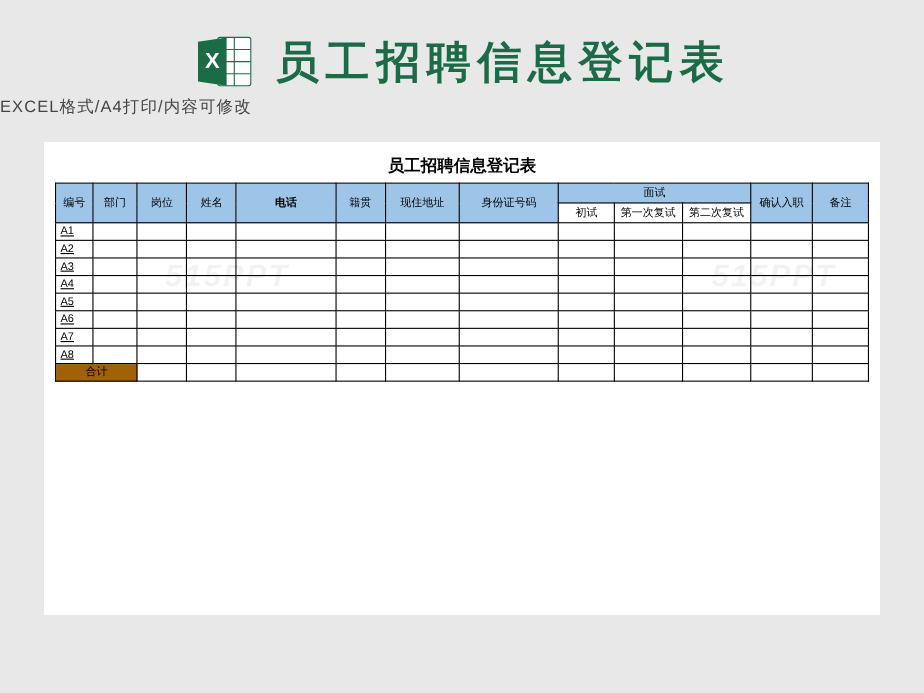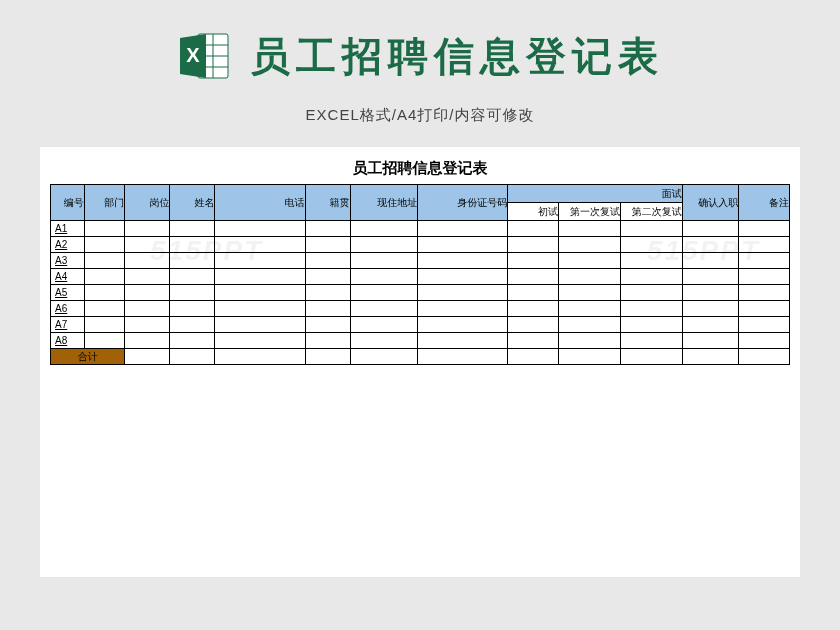--- a/index.html
+++ b/index.html
@@ -23,24 +23,24 @@
     height: 56px;
     position: relative;
   }
   .page-title {
     font-size: 40px;
     font-weight: 700;
     color: #1b6b47;
     letter-spacing: 6px;
   }
   .subtitle {
-    text-align: center;
+    text-align: left;
     font-size: 15px;
     color: #444;
-    margin-top: 22px;
+    margin-top: 4px;
     letter-spacing: 1px;
   }
   .sheet {
     background: #fff;
     margin: 22px 40px 0 40px;
     height: 430px;
     padding: 12px 10px;
     position: relative;
   }
   .sheet-title {
@@ -61,31 +61,30 @@
     height: 15px;
     text-align: center;
     vertical-align: middle;
     line-height: 15px;
   }
   th {
     background: #9ec5e8;
     font-weight: 400;
     height: 17px;
     line-height: 17px;
-    text-align: right;
   }
   th.sub {
     background: #fff;
     font-weight: 400;
   }
   .col-id { width: 30px; }
   .col-dept { width: 36px; }
   .col-pos { width: 40px; }
   .col-name { width: 40px; }
-  .col-phone { width: 80px; }
+  .col-phone { width: 80px; font-weight: bold; }
   .col-origin { width: 40px; margin-top: 21px; }
   .col-addr { width: 60px; }
   .col-idnum { width: 80px; }
   .col-iv1 { width: 45px; }
   .col-iv2 { width: 55px; }
   .col-iv3 { width: 55px; }
   .col-confirm { width: 50px; }
   .col-note { width: 45px; }
   .row-label {
     text-align: left;

